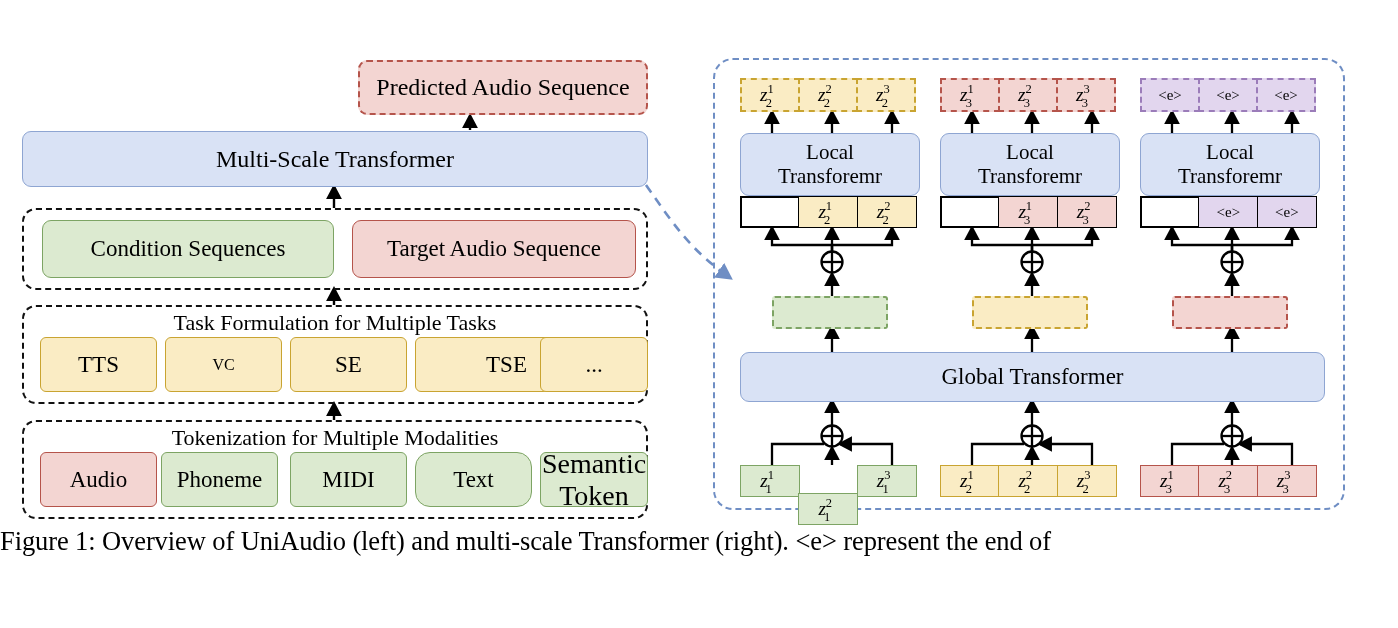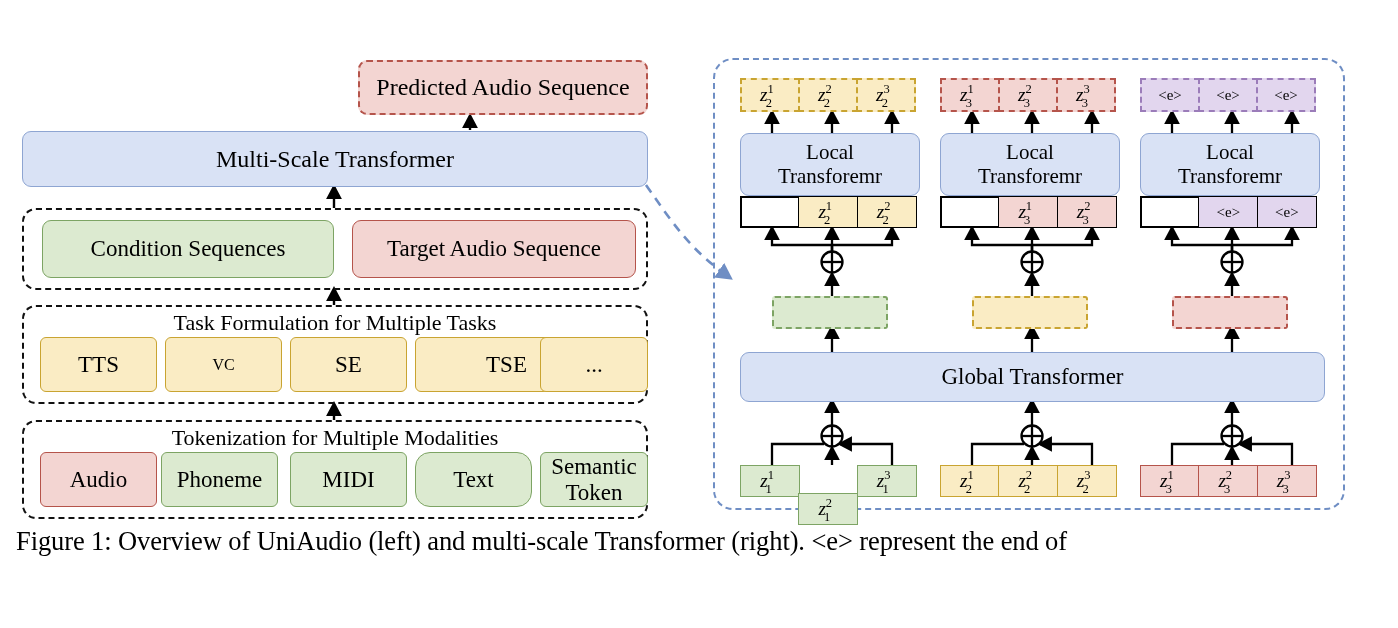--- a/index.html
+++ b/index.html
@@ -42,21 +42,21 @@
   .cell-purple{background:#e2d6ee;border:1.6px solid #9b7cb9;}
   .cell-white {background:#fff;border:2px solid #000;}
 
   .dcell-yellow{background:#faecc4;border:2px dashed #c9a431;}
   .dcell-red   {background:#f3d5d2;border:2px dashed #b5544b;}
   .dcell-purple{background:#e2d6ee;border:2px dashed #9b7cb9;}
 
   svg.lines{position:absolute;left:0;top:0;width:1398px;height:628px;
             pointer-events:none;}
 
-  .caption{position:absolute;left:16px;top:524px;width:1382px;
+  .caption{position:absolute;left:0;top:524px;width:1382px;
            font-size:26.5px;line-height:1.30;letter-spacing:-0.1px;}
 
   
   .tok{font-family:"Liberation Serif","DejaVu Serif",serif;font-style:italic;
        font-size:19px;position:relative;display:inline-block;
        white-space:nowrap;}
   .tok .sup{font-style:normal;font-size:12.5px;position:relative;top:-8px;left:0px;}
   .tok .sub{font-style:normal;font-size:12.5px;position:relative;top:6px;left:-8px;}
   .etok{font-size:15px;font-family:"Liberation Serif","DejaVu Serif",serif;}
 
@@ -210,21 +210,21 @@
       </div>
       <div class="box rnd-sm green" style="left: 161px; top: 452px; width: 117px; height: 55px; font-size: 23px;">
         <span>Phoneme</span>
       </div>
       <div class="box rnd-sm green" style="left: 290px; top: 452px; width: 117px; height: 55px; font-size: 23px;">
         <span>MIDI</span>
       </div>
       <div class="box rnd-sm green" style="left: 415px; top: 452px; width: 117px; height: 55px; font-size: 23px; border-radius: 15px;">
         <span>Text</span>
       </div>
-      <div class="box rnd-sm green" style="left: 540px; top: 452px; width: 108px; height: 55px; font-size: 23px;">
+      <div class="box rnd-sm green" style="left: 540px; top: 452px; width: 108px; height: 55px; font-size: 28px;">
         <span>Semantic Token</span>
       </div>
     </div>
 
   <div class="rightpanel" style="left:713px;top:58px;width:632px;height:452px;"></div>
 
   <div class="box rnd blue" style="left:740px;top:352px;width:585px;height:50px;font-size:23px;">
     <span>Global Transformer</span>
   </div>
 

